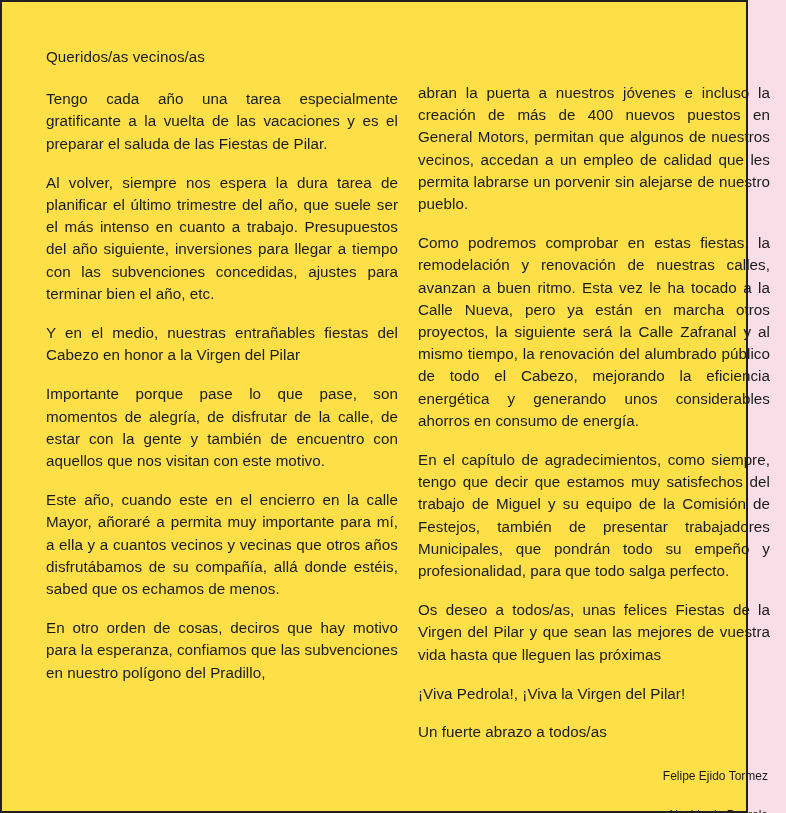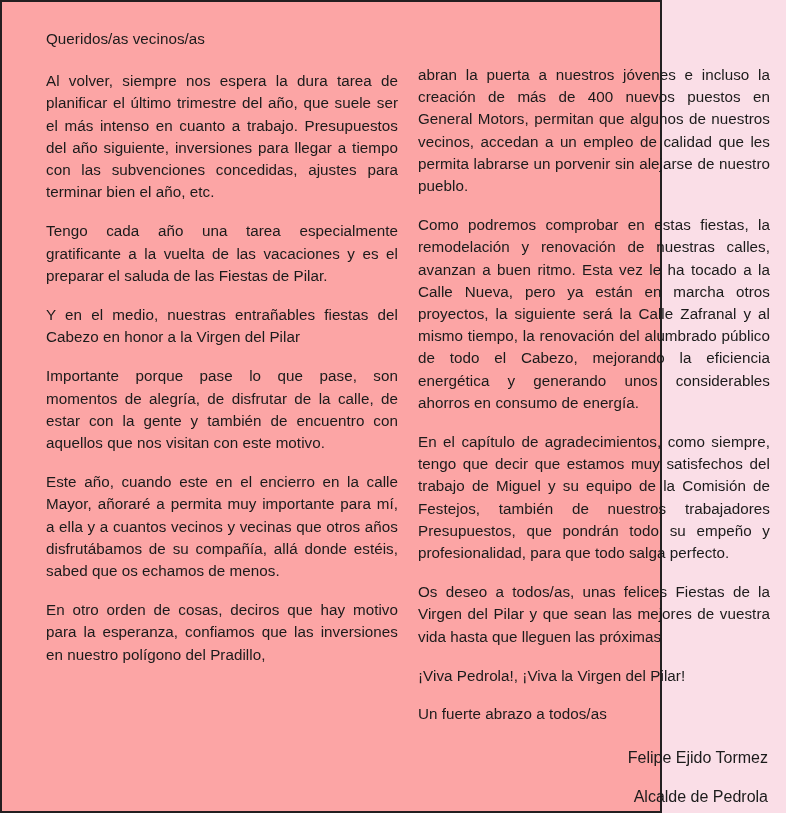--- a/index.html
+++ b/index.html
@@ -8,25 +8,25 @@
   }
   body {
     width: 786px;
     height: 813px;
     background: #fadee7;
     font-family: "Liberation Sans", sans-serif;
     overflow: hidden;
   }
   #letter-page {
     box-sizing: border-box;
-    width: 662px;
+    width: 748px;
     height: 813px;
-    background: #fca5a5;
+    background: #fde047;
     border: 2px solid #231f20;
-    padding: 26px 38px 10px 44px;
+    padding: 44px 38px 10px 44px;
     position: relative;
   }
   #columns {
     display: flex;
     flex-direction: row;
     align-items: flex-start;
     gap: 20px;
     height: 100%;
   }
   .column {
@@ -52,47 +52,47 @@
   }
   p.para.last-tight {
     margin-bottom: 16px;
   }
   .signature-block {
     margin-top: 22px;
     text-align: right;
   }
   .signature-block p {
     margin: 4px 0 17px 0;
-    font-size: 16px;
+    font-size: 12px;
     line-height: 22.2px;
     color: #1b1b1b;
     text-align: right;
     padding-right: 2px;
   }
 </style>
 </head>
 <body>
 
 <div id="letter-page">
   <div id="columns">
 
     <div class="column column-left">
       <p class="para greeting">Queridos/as vecinos/as</p>
+      <p class="para">Tengo cada año una tarea especialmente gratificante a la vuelta de las vacaciones y es el preparar el saluda de las Fiestas de Pilar.</p>
       <p class="para">Al volver, siempre nos espera la dura tarea de planificar el último trimestre del año, que suele ser el más intenso en cuanto a trabajo. Presupuestos del año siguiente, inversiones para llegar a tiempo con las subvenciones concedidas, ajustes para terminar bien el año, etc.</p>
-      <p class="para">Tengo cada año una tarea especialmente gratificante a la vuelta de las vacaciones y es el preparar el saluda de las Fiestas de Pilar.</p>
       <p class="para">Y en el medio, nuestras entrañables fiestas del Cabezo en honor a la Virgen del Pilar</p>
       <p class="para">Importante porque pase lo que pase, son momentos de alegría, de disfrutar de la calle, de estar con la gente y también de encuentro con aquellos que nos visitan con este motivo.</p>
       <p class="para">Este año, cuando este en el encierro en la calle Mayor, añoraré a permita muy importante para mí, a ella y a cuantos vecinos y vecinas que otros años disfrutábamos de su compañía, allá donde estéis, sabed que os echamos de menos.</p>
-      <p class="para">En otro orden de cosas, deciros que hay motivo para la esperanza, confiamos que las inversiones en nuestro polígono del Pradillo,</p>
+      <p class="para">En otro orden de cosas, deciros que hay motivo para la esperanza, confiamos que las subvenciones en nuestro polígono del Pradillo,</p>
     </div>
 
     <div class="column column-right">
       <p class="para">abran la puerta a nuestros jóvenes e incluso la creación de más de 400 nuevos puestos en General Motors, permitan que algunos de nuestros vecinos, accedan a un empleo de calidad que les permita labrarse un porvenir sin alejarse de nuestro pueblo.</p>
       <p class="para">Como podremos comprobar en estas fiestas, la remodelación y renovación de nuestras calles, avanzan a buen ritmo. Esta vez le ha tocado a la Calle Nueva, pero ya están en marcha otros proyectos, la siguiente será la Calle Zafranal y al mismo tiempo, la renovación del alumbrado público de todo el Cabezo, mejorando la eficiencia energética y generando unos considerables ahorros en consumo de energía.</p>
-      <p class="para">En el capítulo de agradecimientos, como siempre, tengo que decir que estamos muy satisfechos del trabajo de Miguel y su equipo de la Comisión de Festejos, también de nuestros trabajadores Presupuestos, que pondrán todo su empeño y profesionalidad, para que todo salga perfecto.</p>
+      <p class="para">En el capítulo de agradecimientos, como siempre, tengo que decir que estamos muy satisfechos del trabajo de Miguel y su equipo de la Comisión de Festejos, también de presentar trabajadores Municipales, que pondrán todo su empeño y profesionalidad, para que todo salga perfecto.</p>
       <p class="para">Os deseo a todos/as, unas felices Fiestas de la Virgen del Pilar y que sean las mejores de vuestra vida hasta que lleguen las próximas</p>
       <p class="para last-tight">¡Viva Pedrola!, ¡Viva la Virgen del Pilar!</p>
       <p class="para last-tight">Un fuerte abrazo a todos/as</p>
 
       <div class="signature-block">
         <p>Felipe Ejido Tormez</p>
         <p>Alcalde de Pedrola</p>
       </div>
     </div>
 

